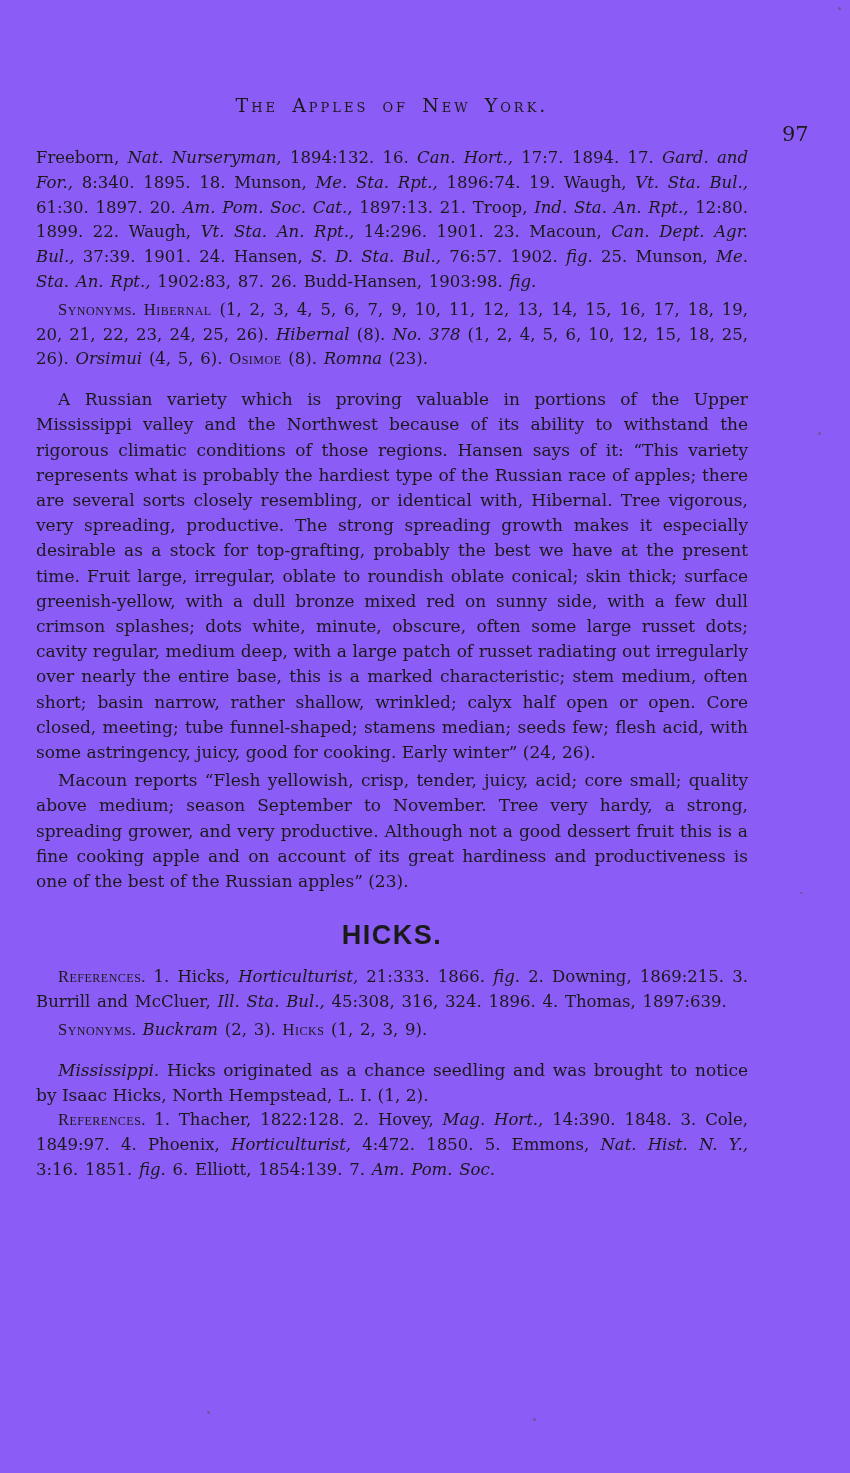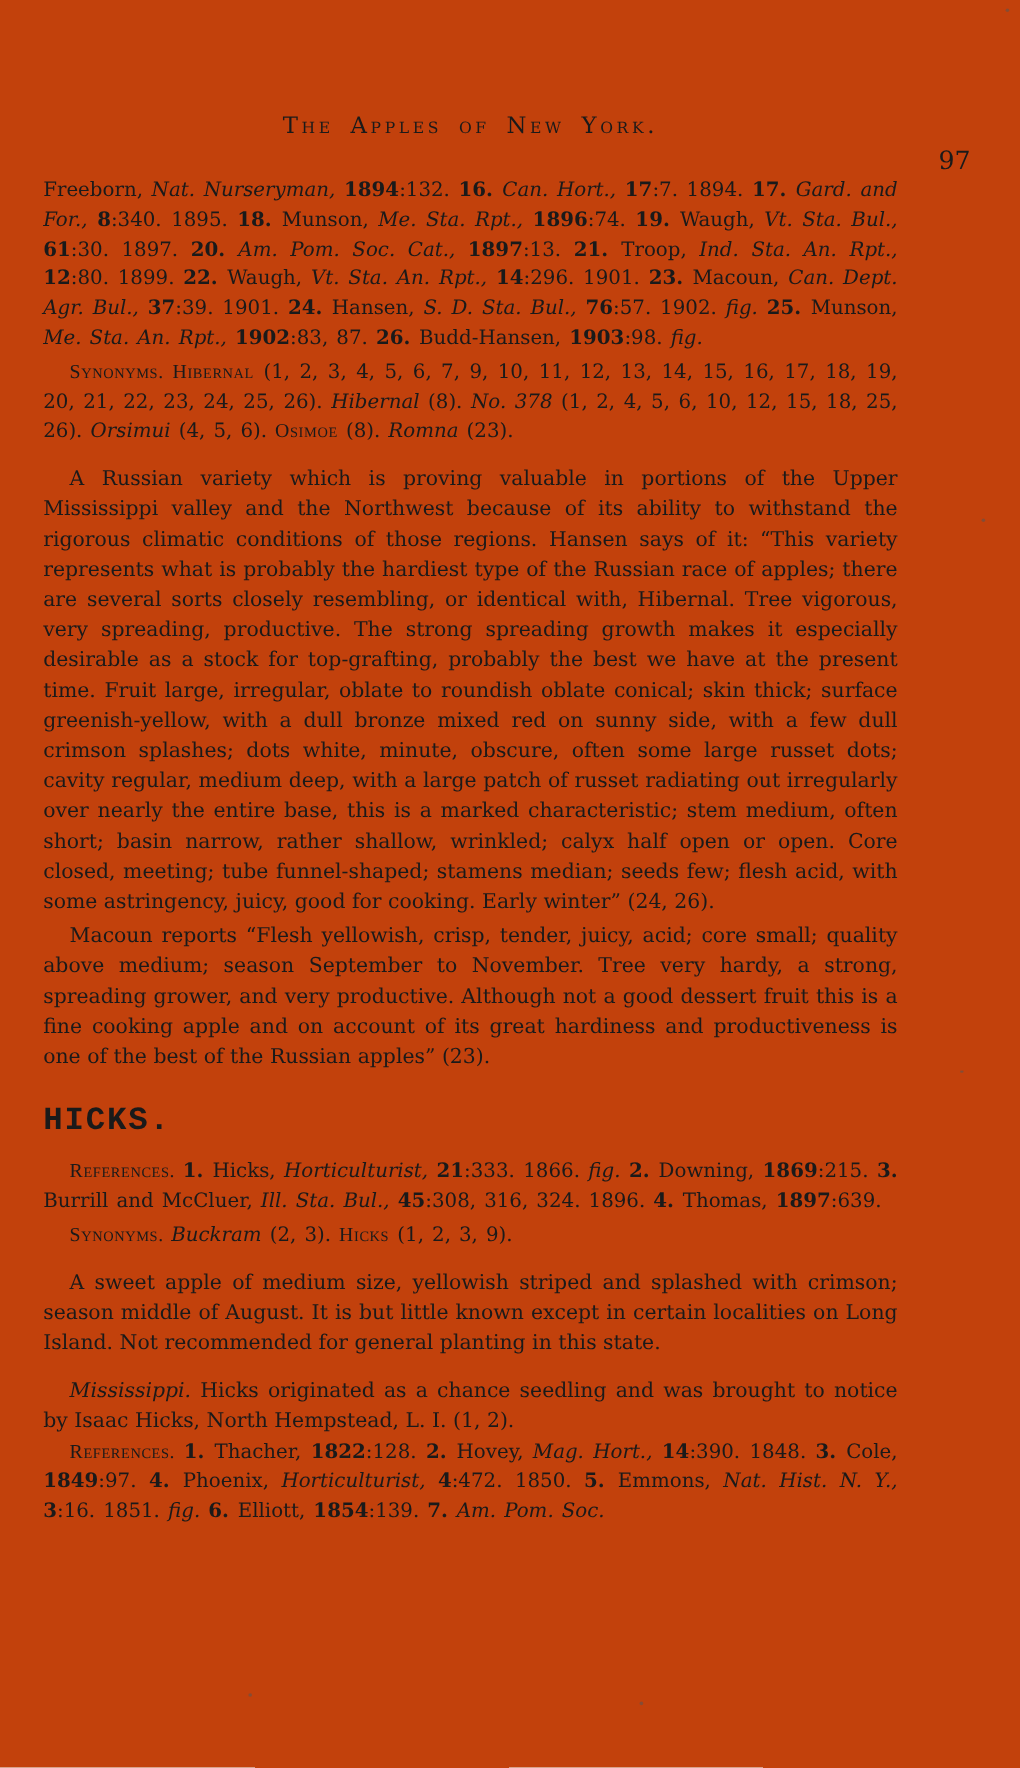--- a/index.html
+++ b/index.html
@@ -1,21 +1,21 @@
 <!DOCTYPE html>
 <html><head>
 <meta charset="utf-8">
 <style>
   html, body { margin: 0; padding: 0; background: #e8e8e6; }
   .sheet {
     position: relative;
     width: 850px;
     height: 1473px;
     margin: 0 auto;
-    background: #c2410c;
+    background: #8b5cf6;
     color: #1a1a1a;
     font-family: "DejaVu Serif", serif;
     overflow: hidden;
   }
   .running-head {
     position: absolute;
     left: 36px;
     top: 94px;
     width: 712px;
     text-align: center;
@@ -49,27 +49,28 @@
   }
   .body {
     font-size: 17px;
     line-height: 25.2px;
   }
   .indent { text-indent: 22px; }
   .gap { margin-top: 15px; }
   .tightgap { margin-top: 3px; }
   .variety-heading {
     margin: 26px 0 14px 0;
+    text-align: center;
     font-size: 27px;
     font-weight: bold;
     letter-spacing: 1.5px;
-    font-family: Liberation Mono, monospace;
+    font-family: Liberation Sans, sans-serif;
   }
   .seg-i { font-style: italic; }
-  .seg-b { font-weight: bold; margin-top: 28px; }
+  .seg-b { font-weight: normal; margin-top: 28px; }
   .seg-sc { font-variant: small-caps; letter-spacing: 0.5px; font-family: Liberation Serif, serif; }
   .speck {
     position: absolute;
     background: #555;
     border-radius: 50%;
     opacity: 0.55;
   }
 </style>
 </head>
 <body>
@@ -80,21 +81,20 @@
 
   <div class="text-col">
 
   <p class="para refs"><span>Freeborn, </span><span class="seg-i">Nat. Nurseryman, </span><span class="seg-b">1894</span><span>:132. </span><span class="seg-b">16. </span><span class="seg-i">Can. Hort., </span><span class="seg-b">17</span><span>:7. 1894. </span><span class="seg-b">17. </span><span class="seg-i">Gard. and For., </span><span class="seg-b">8</span><span>:340. 1895. </span><span class="seg-b">18. </span><span>Munson, </span><span class="seg-i">Me. Sta. Rpt., </span><span class="seg-b">1896</span><span>:74. </span><span class="seg-b">19. </span><span>Waugh, </span><span class="seg-i">Vt. Sta. Bul., </span><span class="seg-b">61</span><span>:30. 1897. </span><span class="seg-b">20. </span><span class="seg-i">Am. Pom. Soc. Cat., </span><span class="seg-b">1897</span><span>:13. </span><span class="seg-b">21. </span><span>Troop, </span><span class="seg-i">Ind. Sta. An. Rpt., </span><span class="seg-b">12</span><span>:80. 1899. </span><span class="seg-b">22. </span><span>Waugh, </span><span class="seg-i">Vt. Sta. An. Rpt., </span><span class="seg-b">14</span><span>:296. 1901. </span><span class="seg-b">23. </span><span>Macoun, </span><span class="seg-i">Can. Dept. Agr. Bul., </span><span class="seg-b">37</span><span>:39. 1901. </span><span class="seg-b">24. </span><span>Hansen, </span><span class="seg-i">S. D. Sta. Bul., </span><span class="seg-b">76</span><span>:57. 1902. </span><span class="seg-i">fig. </span><span class="seg-b">25. </span><span>Munson, </span><span class="seg-i">Me. Sta. An. Rpt., </span><span class="seg-b">1902</span><span>:83, 87. </span><span class="seg-b">26. </span><span>Budd-Hansen, </span><span class="seg-b">1903</span><span>:98. </span><span class="seg-i">fig.</span></p>
       <p class="para refs indent tightgap"><span class="seg-sc">Synonyms. </span><span class="seg-sc">Hibernal</span><span> (1, 2, 3, 4, 5, 6, 7, 9, 10, 11, 12, 13, 14, 15, 16, 17, 18, 19, 20, 21, 22, 23, 24, 25, 26). </span><span class="seg-i">Hibernal</span><span> (8). </span><span class="seg-i">No. 378</span><span> (1, 2, 4, 5, 6, 10, 12, 15, 18, 25, 26). </span><span class="seg-i">Orsimui</span><span> (4, 5, 6). </span><span class="seg-sc">Osimoe</span><span> (8). </span><span class="seg-i">Romna</span><span> (23).</span></p>
       <p class="para body indent gap"><span>A Russian variety which is proving valuable in portions of the Upper Mississippi valley and the Northwest because of its ability to withstand the rigorous climatic conditions of those regions. Hansen says of it: “This variety represents what is probably the hardiest type of the Russian race of apples; there are several sorts closely resembling, or identical with, Hibernal. Tree vigorous, very spreading, productive. The strong spreading growth makes it especially desirable as a stock for top-grafting, probably the best we have at the present time. Fruit large, irregular, oblate to roundish oblate conical; skin thick; surface greenish-yellow, with a dull bronze mixed red on sunny side, with a few dull crimson splashes; dots white, minute, obscure, often some large russet dots; cavity regular, medium deep, with a large patch of russet radiating out irregularly over nearly the entire base, this is a marked characteristic; stem medium, often short; basin narrow, rather shallow, wrinkled; calyx half open or open. Core closed, meeting; tube funnel-shaped; stamens median; seeds few; flesh acid, with some astringency, juicy, good for cooking. Early winter” (24, 26).</span></p>
       <p class="para body indent tightgap"><span>Macoun reports “Flesh yellowish, crisp, tender, juicy, acid; core small; quality above medium; season September to November. Tree very hardy, a strong, spreading grower, and very productive. Although not a good dessert fruit this is a fine cooking apple and on account of its great hardiness and productiveness is one of the best of the Russian apples” (23).</span></p>
       <h2 class="variety-heading">HICKS.</h2>
       <p class="para refs indent"><span class="seg-sc">References. </span><span class="seg-b">1. </span><span>Hicks, </span><span class="seg-i">Horticulturist, </span><span class="seg-b">21</span><span>:333. 1866. </span><span class="seg-i">fig. </span><span class="seg-b">2. </span><span>Downing, </span><span class="seg-b">1869</span><span>:215. </span><span class="seg-b">3. </span><span>Burrill and McCluer, </span><span class="seg-i">Ill. Sta. Bul., </span><span class="seg-b">45</span><span>:308, 316, 324. 1896. </span><span class="seg-b">4. </span><span>Thomas, </span><span class="seg-b">1897</span><span>:639.</span></p>
       <p class="para refs indent tightgap"><span class="seg-sc">Synonyms. </span><span class="seg-i">Buckram</span><span> (2, 3). </span><span class="seg-sc">Hicks</span><span> (1, 2, 3, 9).</span></p>
-      <p class="para body indent gap"><span>A sweet apple of medium size, yellowish striped and splashed with crimson; season middle of August. It is but little known except in certain localities on Long Island. Not recommended for general planting in this state.</span></p>
       <p class="para body indent gap"><span class="seg-i">Mississippi. </span><span>Hicks originated as a chance seedling and was brought to notice by Isaac Hicks, North Hempstead, L. I. (1, 2).</span></p>
       <p class="para refs indent"><span class="seg-sc">References. </span><span class="seg-b">1. </span><span>Thacher, </span><span class="seg-b">1822</span><span>:128. </span><span class="seg-b">2. </span><span>Hovey, </span><span class="seg-i">Mag. Hort., </span><span class="seg-b">14</span><span>:390. 1848. </span><span class="seg-b">3. </span><span>Cole, </span><span class="seg-b">1849</span><span>:97. </span><span class="seg-b">4. </span><span>Phoenix, </span><span class="seg-i">Horticulturist, </span><span class="seg-b">4</span><span>:472. 1850. </span><span class="seg-b">5. </span><span>Emmons, </span><span class="seg-i">Nat. Hist. N. Y., </span><span class="seg-b">3</span><span>:16. 1851. </span><span class="seg-i">fig. </span><span class="seg-b">6. </span><span>Elliott, </span><span class="seg-b">1854</span><span>:139. </span><span class="seg-b">7. </span><span class="seg-i">Am. Pom. Soc.</span></p>
     </div>
 
   <div class="speck" style="left:838px; top:7px;  width:3px; height:3px;"></div>
   <div class="speck" style="left:818px; top:432px; width:3px; height:3px;"></div>
   <div class="speck" style="left:800px; top:892px; width:3px; height:2px;"></div>
   <div class="speck" style="left:533px; top:1418px; width:3px; height:3px;"></div>
   <div class="speck" style="left:207px; top:1411px; width:3px; height:3px;"></div>
 </div>

